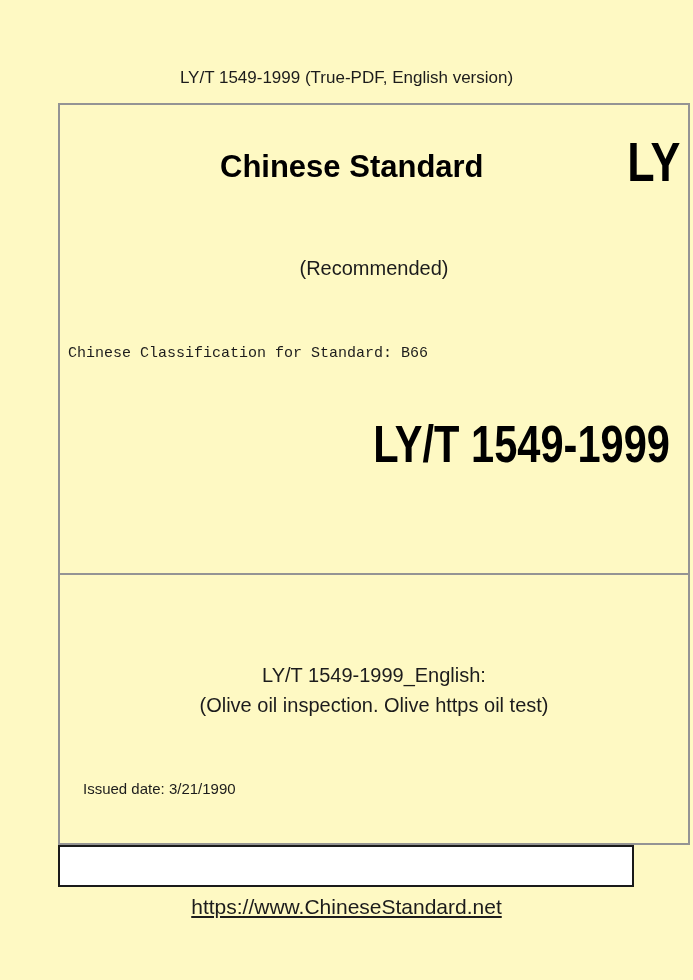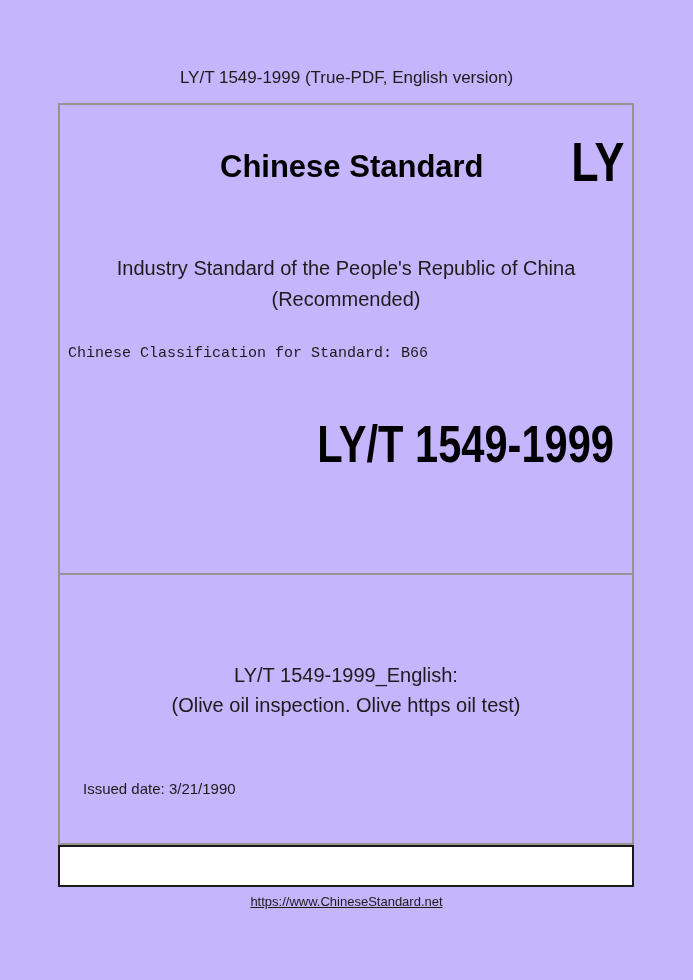--- a/index.html
+++ b/index.html
@@ -1,38 +1,38 @@
 <!DOCTYPE html>
 <html><head>
 <meta charset="utf-8">
 <style>
   html, body { margin: 0; padding: 0; background: #ffffff; }
   .page {
     position: relative;
     width: 693px;
     height: 980px;
-    background: #c4b5fd;
+    background: #fef9c3;
     font-family: "Liberation Sans", sans-serif;
     color: #1c1c1c;
     overflow: hidden;
   }
   .header-line {
     position: absolute;
     top: 68px;
     left: 0;
     width: 100%;
     text-align: center;
     font-size: 17px;
     line-height: 1.2;
   }
   .cover-box {
     position: absolute;
     left: 58px;
     top: 103px;
-    width: 576px;
+    width: 632px;
     height: 742px;
     border: 2px solid #949494;
     box-sizing: border-box;
   }
   .section-top {
     position: absolute;
     left: 0; right: 0; top: 0;
     height: 470px;
     border-bottom: 2px solid #949494;
     box-sizing: border-box;
@@ -130,21 +130,21 @@
     border: 2px solid #1a1a1a;
     box-sizing: border-box;
     background: #ffffff;
   }
   .footer-line {
     position: absolute;
     top: 894px;
     left: 0;
     width: 100%;
     text-align: center;
-    font-size: 13px;
+    font-size: 21px;
     line-height: 1.2;
   }
   .footer-line a {
     color: #1c1c1c;
     text-decoration: underline;
     cursor: pointer;
   }
 </style>
 </head>
 <body>
@@ -152,21 +152,20 @@
 <div class="page">
 
   <div class="header-line">LY/T 1549-1999 (True-PDF, English version)</div>
 
   <div class="cover-box">
 
     <div class="section-top">
       <div class="brand-title">Chinese Standard</div>
       <div class="brand-logo">LY</div>
       <div class="org-block">
-        <div>Industry Standard of the People's Republic of China</div>
         <div>(Recommended)</div>
       </div>
       <div class="classification">Chinese Classification for Standard: B66</div>
       <div class="standard-number">LY/T 1549-1999</div>
     </div>
 
     <div class="english-title">
       <div>LY/T 1549-1999_English:</div>
       <div>(Olive oil inspection. Olive https oil test)</div>
     </div>

